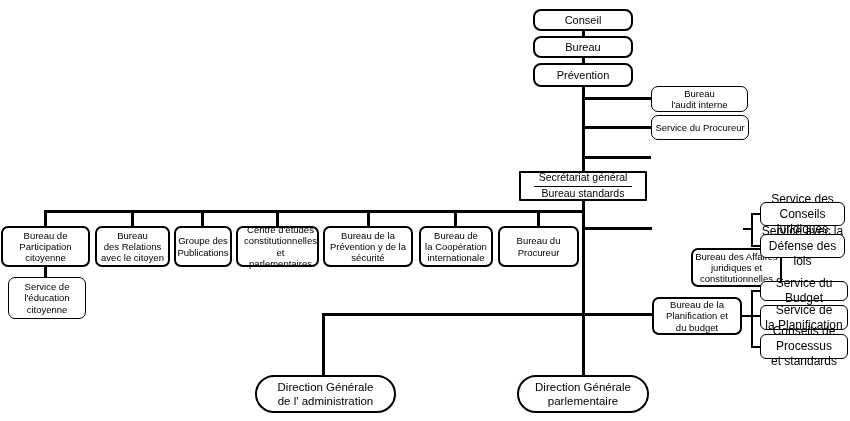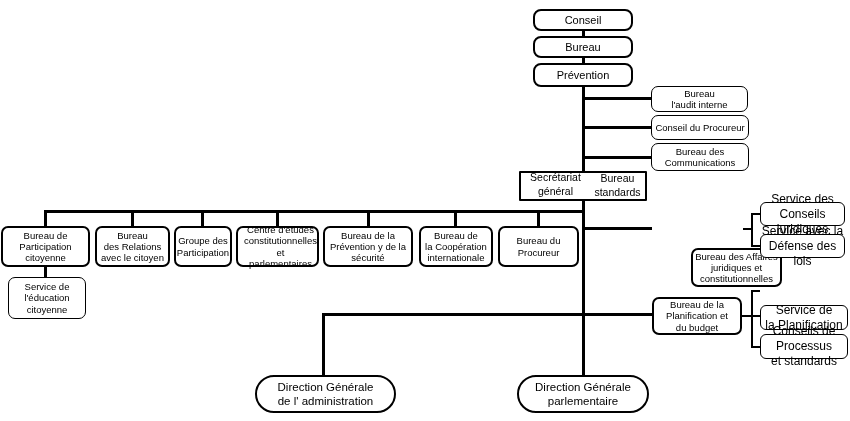--- a/index.html
+++ b/index.html
@@ -24,21 +24,21 @@
     font-size:9.5px;
     line-height:1.18;
     white-space:pre-line;
     z-index:2;
   }
   .b-top{font-size:11px;border-radius:8px;}
   .b-thin{border-width:1.5px;}
   .b-bold{border-width:2.5px;}
   .b-lg{font-size:11.5px;border-width:2.5px;border-radius:19px;line-height:1.25;}
   .b-sm{font-size:12px;border-width:1.5px;border-radius:6px;line-height:1.25;}
-  .b-secr{font-size:10.5px;border-width:2.5px;border-radius:1px;line-height:1.3;flex-direction:row;}
+  .b-secr{font-size:10.5px;border-width:2.5px;border-radius:1px;line-height:1.3;flex-direction:column;}
   .b-secr .u{border-bottom:1.5px solid #000;padding:0 5px 1px 5px;display:inline-block;}
   .line{position:absolute;background:#000;z-index:1;}
 </style>
 </head>
 <body>
 
 <div id="stage">
 
   <div class="line" style="left:582px;top:30px;width:3px;height:7px;"></div>
   <div class="line" style="left:582px;top:57px;width:3px;height:7px;"></div>
@@ -70,40 +70,38 @@
 
   <div class="box b-top" style="left:533px;top:9px;width:100px;height:22px;">Conseil</div>
 
   <div class="box b-top" style="left:533px;top:36px;width:100px;height:22px;">Bureau</div>
 
   <div class="box b-top" style="left:533px;top:63px;width:100px;height:24px;">Prévention</div>
 
   <div class="box b-thin" style="left:651px;top:86px;width:97px;height:26px;">Bureau
 l'audit interne</div>
 
-  <div class="box b-thin" style="left:651px;top:115px;width:98px;height:25px;">Conseil du Procureur</div>
+  <div class="box b-thin" style="left:651px;top:115px;width:98px;height:25px;">Service du Procureur</div>
 
-  <div class="box b-thin" style="left:651px;top:143px;width:98px;height:28px;">Bureau des
-Communications</div>
 
   <div class="box b-secr" style="left:519px;top:171px;width:128px;height:30px;">
     <span class="u">Secrétariat général</span>
     <span>Bureau standards</span>
   </div>
 
   <div class="box b-bold" style="left:1px;top:226px;width:89px;height:41px;">Bureau de
 Participation
 citoyenne</div>
 
   <div class="box" style="left:95px;top:226px;width:75px;height:41px;">Bureau
 des Relations
 avec le citoyen</div>
 
   <div class="box" style="left:174px;top:226px;width:58px;height:41px;">Groupe des
-Participation</div>
+Publications</div>
 
   <div class="box" style="left:236px;top:226px;width:83px;height:41px;padding-left:6px;">Centre d'études
 constitutionnelles
 et parlementaires</div>
 
   <div class="box" style="left:323px;top:226px;width:90px;height:41px;">Bureau de la
 Prévention y de la
 sécurité</div>
 
   <div class="box" style="left:419px;top:226px;width:74px;height:41px;">Bureau de
@@ -124,20 +122,21 @@
   <div class="box b-sm" style="left:760px;top:202px;width:85px;height:24px;">Service des
 Conseils juridiques</div>
 
   <div class="box b-sm" style="left:760px;top:234px;width:85px;height:24px;">Service avec la
 Défense des lois</div>
 
   <div class="box" style="left:652px;top:297px;width:90px;height:38px;">Bureau de la
 Planification et
 du budget</div>
 
+  <div class="box b-sm" style="left:760px;top:281px;width:88px;height:20px;">Service du Budget</div>
 
   <div class="box b-sm" style="left:760px;top:305px;width:88px;height:25px;">Service de
 la Planification</div>
 
   <div class="box b-sm" style="left:760px;top:334px;width:88px;height:25px;">Conseils de Processus
 et standards</div>
 
   <div class="box b-lg" style="left:255px;top:375px;width:141px;height:38px;">Direction Générale
 de l' administration</div>
 

